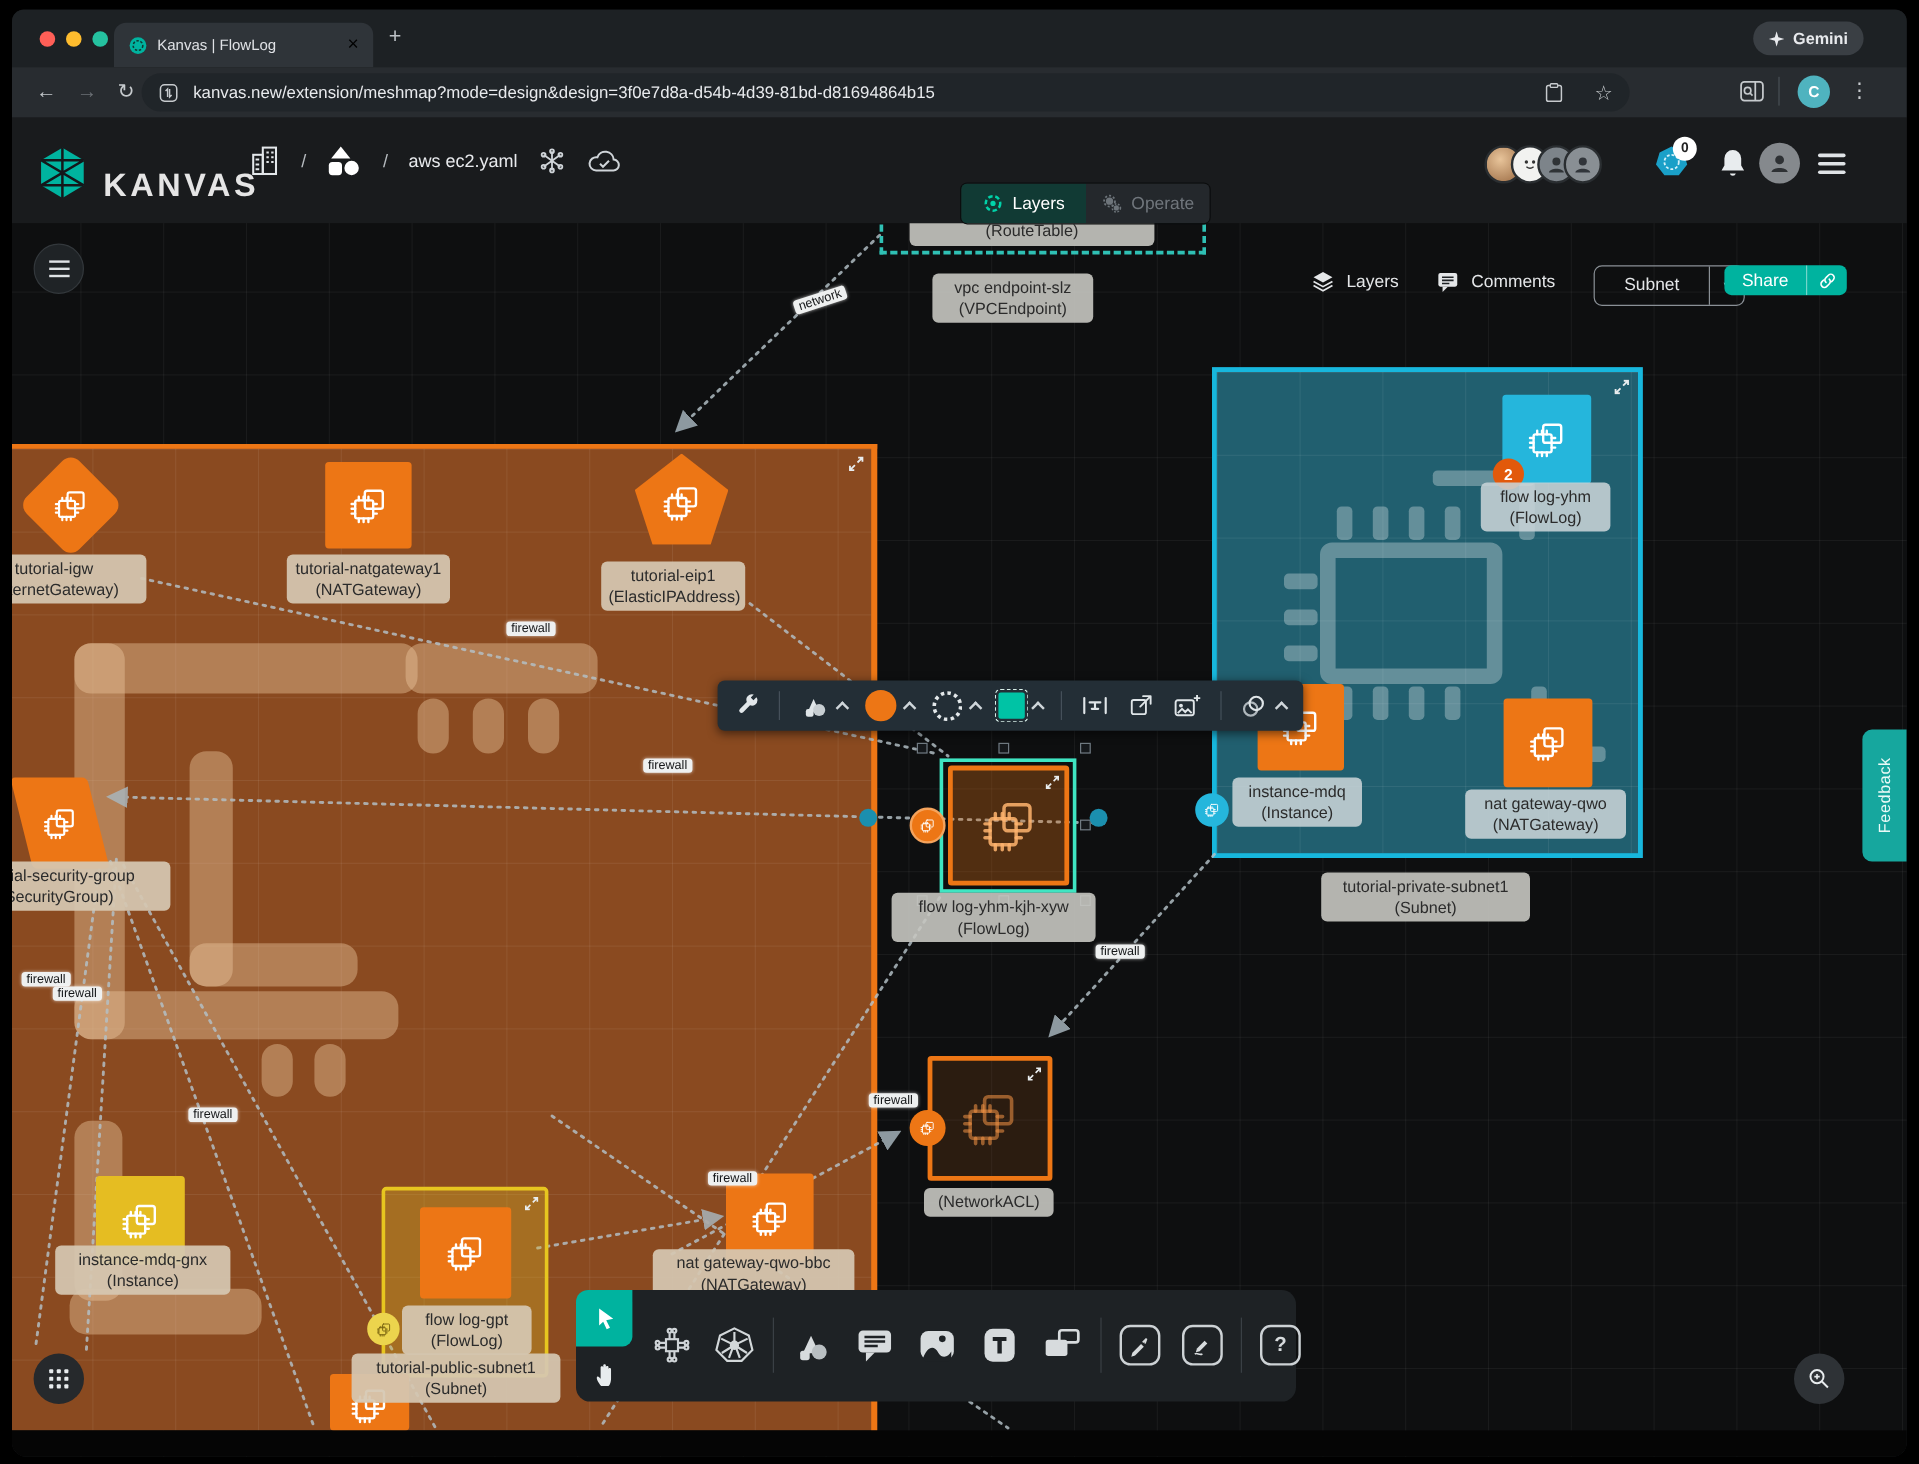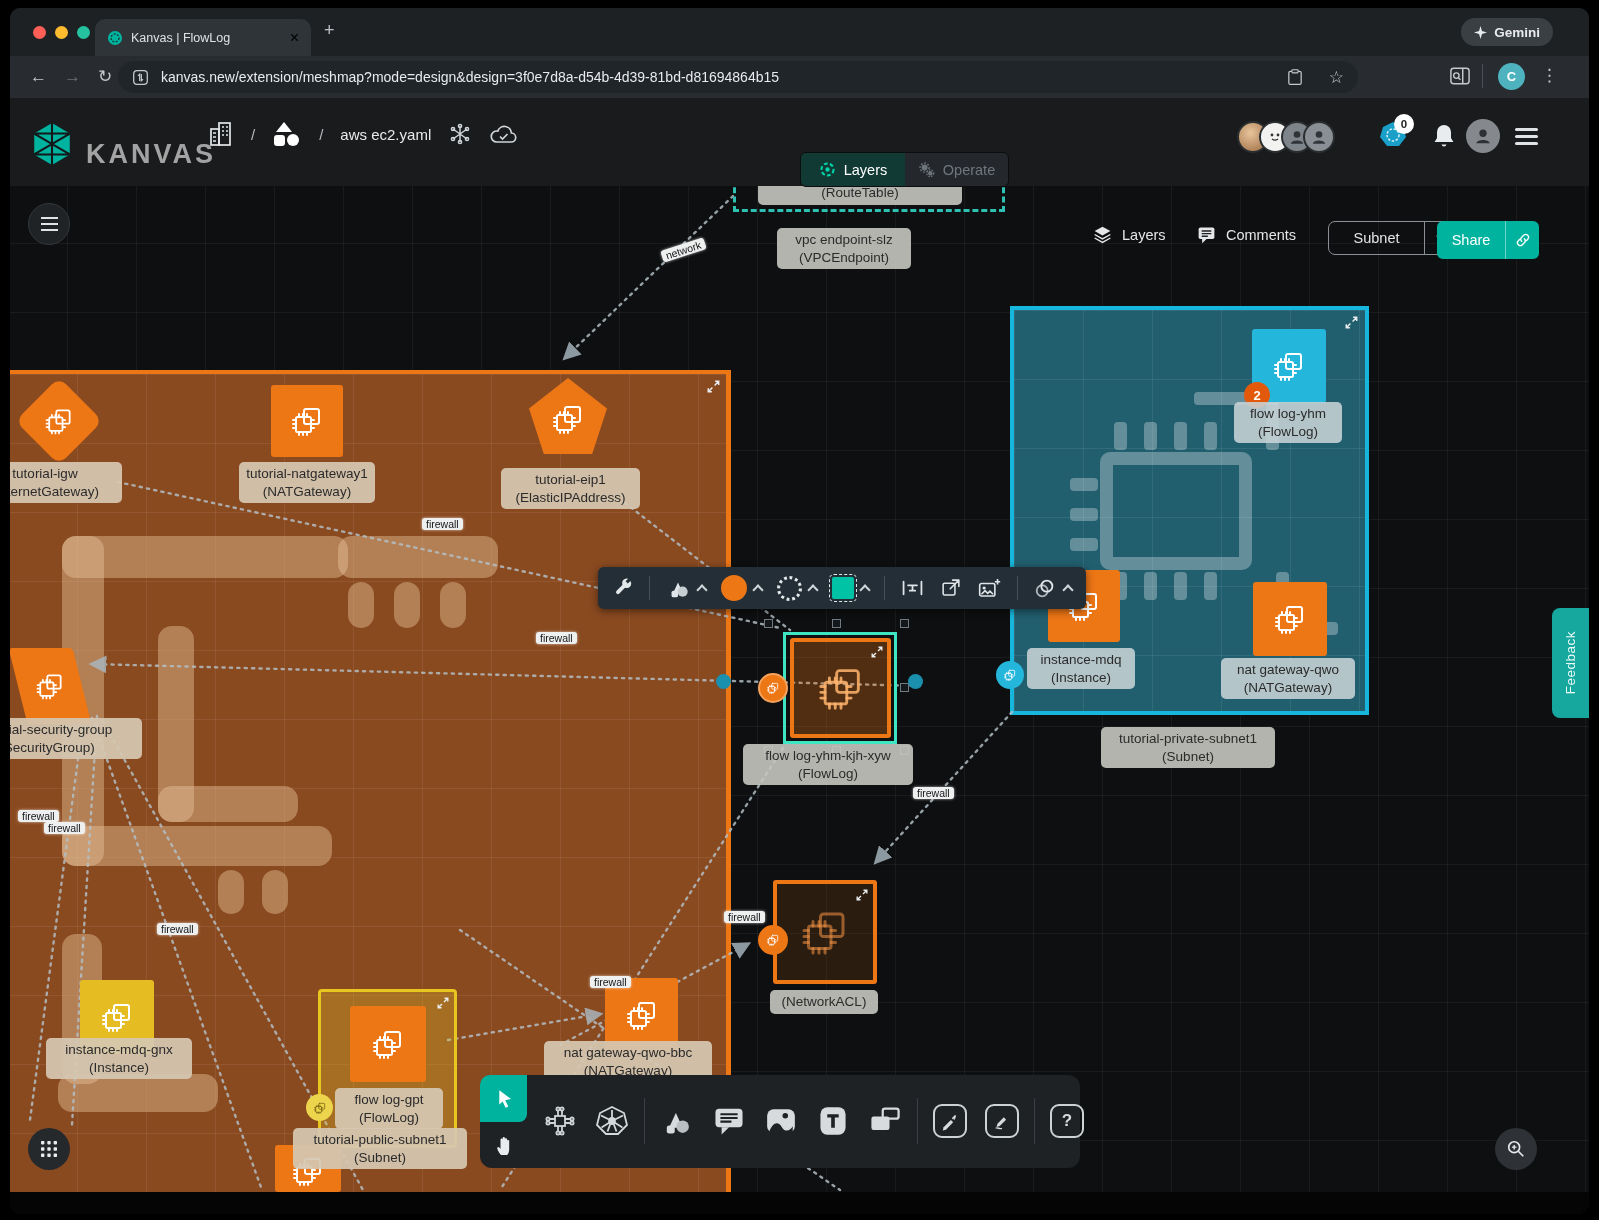--- a/index.html
+++ b/index.html
@@ -122,21 +122,21 @@
   </div>
 
   <div class="app-header">
     <div style="position:absolute;left:20px;top:19px;display:flex;align-items:center;gap:12px;">
       <svg width="44" height="46" viewBox="0 0 42 44">
           <polygon points="21,2 38,12 38,32 21,42 4,32 4,12" fill="#00b39f"></polygon>
           <g stroke="#14171a" stroke-width="2">
             <path d="M21 2v40 M4 12l34 20 M38 12 4 32 M4 12h34 M4 32h34"></path>
           </g>
         </svg>
-      <span style="color:#a3a3a3;font-size:27px;font-weight:700;letter-spacing:3px;margin-top:22px;">KANVAS</span>
+      <span style="color:#e5e5e5;font-size:27px;font-weight:700;letter-spacing:3px;margin-top:22px;">KANVAS</span>
     </div>
     <div style="position:absolute;left:198px;top:22px;display:flex;align-items:center;gap:17px;">
       <svg width="26" height="28" viewBox="0 0 26 28">
           <g fill="none" stroke="#e3e7ea" stroke-width="1.7">
             <rect x="3" y="9" width="8" height="16"></rect>
             <rect x="11" y="3" width="11" height="22"></rect>
             <path d="M14 7h2M18 7h2M14 11h2M18 11h2M14 15h2M18 15h2M5 13h3M5 17h3M5 21h3"></path>
           </g>
         </svg>
       <span class="crumb">/</span>
@@ -284,21 +284,21 @@
       <span class="ctrl-txt">Comments</span>
     </div>
     <div style="position:absolute;left:1318px;top:35px;height:34px;display:flex;border:1.5px solid #8a9096;border-radius:7px;z-index:40;">
       <div style="width:95px;display:flex;align-items:center;justify-content:center;">
           <span class="ctrl-txt">Subnet</span>
         </div>
       <div style="width:29px;display:flex;align-items:center;justify-content:center;border-left:1.5px solid #8a9096;">
           <span style="color:#cfd3d6;font-size:9px;">▼</span>
         </div>
     </div>
-    <div style="position:absolute;left:1427px;top:35px;height:38px;display:flex;background:#00b39f;border-radius:6px;z-index:40;overflow:hidden;">
+    <div style="position:absolute;left:1427px;top:35px;height:25px;display:flex;background:#00b39f;border-radius:6px;z-index:40;overflow:hidden;">
       <div style="width:68px;display:flex;align-items:center;justify-content:center;">
           <span style="color:#fff;font-size:14.5px;">Share</span>
         </div>
       <div style="width:34px;display:flex;align-items:center;justify-content:center;border-left:1px solid rgba(255,255,255,0.45);">
         <svg width="16" height="16" viewBox="0 0 24 24">
             <path d="M10 14a4 4 0 0 1 0-6l3-3a4 4 0 0 1 6 6l-2 2 M14 10a4 4 0 0 1 0 6l-3 3a4 4 0 0 1-6-6l2-2" stroke="#fff" stroke-width="2" fill="none" stroke-linecap="round"></path>
           </svg>
       </div>
     </div>
 
@@ -339,21 +339,21 @@
     <div class="lbl tan" style="left:229px;top:276px;width:136px;">
         <span>tutorial-natgateway1</span>
         <span>(NATGateway)</span>
       </div>
 
     <div class="sq" style="left:519px;top:192px;width:78px;height:76px;background:#ed7615;clip-path:polygon(50% 0,100% 40%,81% 100%,19% 100%,0 40%);border-radius:0;">
         <svg class="chip" style="margin-top:6px;">
           <use href="#chipSym" xlink:href="#chipSym"></use>
         </svg>
       </div>
-    <div class="lbl tan" style="left:491px;top:282px;width:139px;">
+    <div class="lbl tan" style="left:491px;top:282px;width:120px;">
         <span>tutorial-eip1</span>
         <span>(ElasticIPAddress)</span>
       </div>
 
     <div class="sq" style="left:8px;top:462px;width:64px;height:76px;background:#ed7615;transform:skewX(14deg);border-radius:4px;">
         <svg class="chip" style="transform:skewX(-14deg);width:32px;height:32px;">
           <use href="#chipSym" xlink:href="#chipSym"></use>
         </svg>
       </div>
     <div class="lbl tan" style="left:-58px;top:532px;width:190px;">

